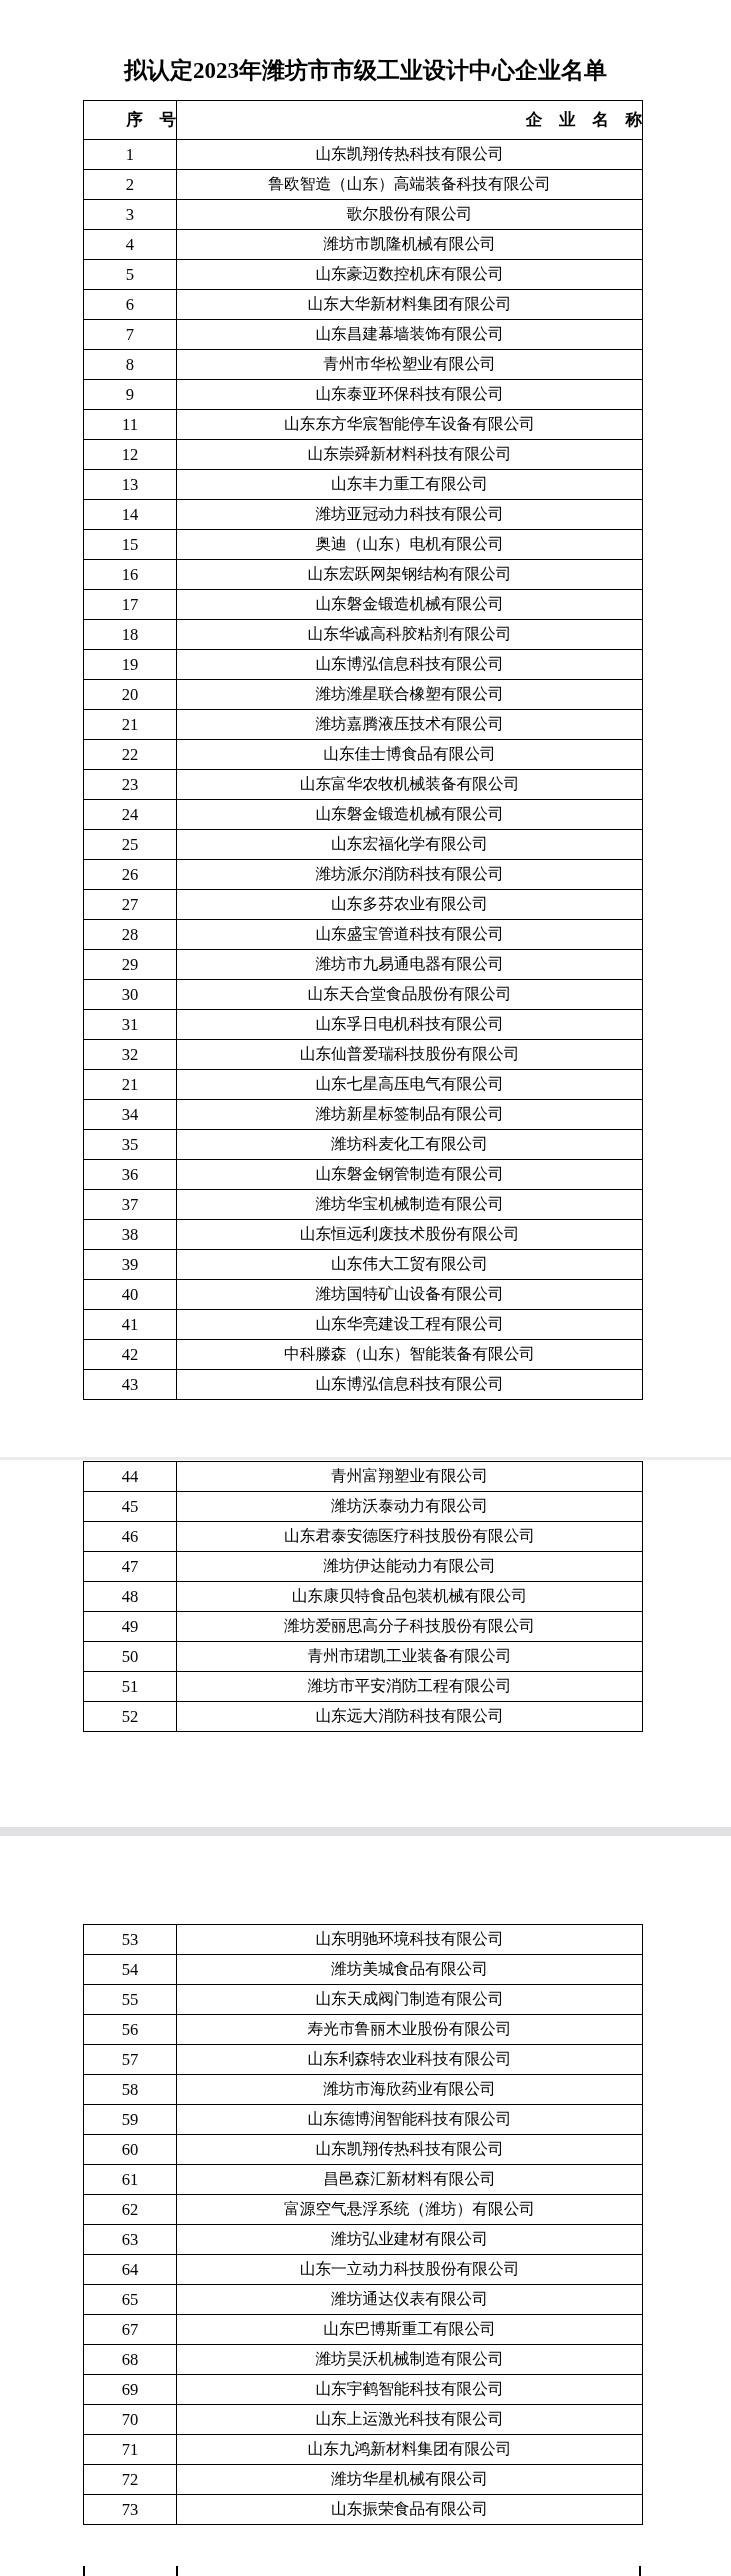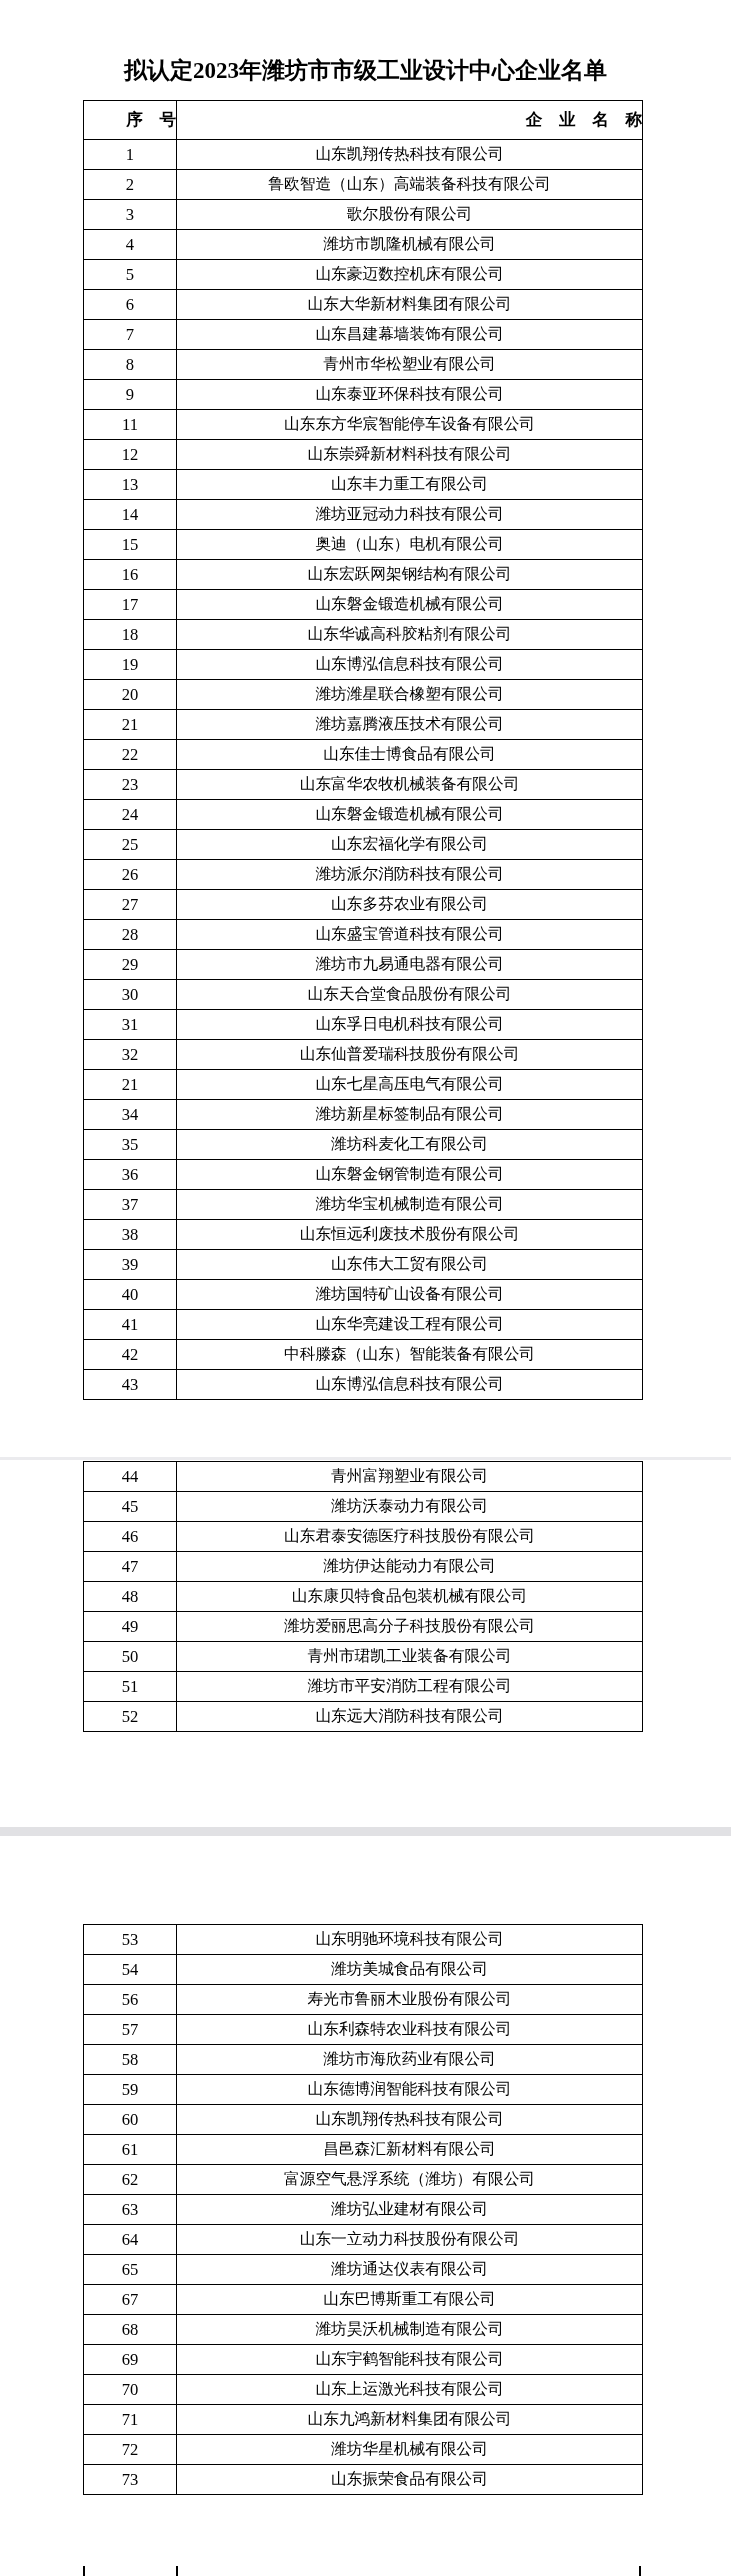--- a/index.html
+++ b/index.html
@@ -292,20 +292,24 @@
     <tbody>
         <tr>
           <td class="col-idx">53</td>
           <td class="col-name">山东明驰环境科技有限公司</td>
         </tr>
         <tr>
           <td class="col-idx">54</td>
           <td class="col-name">潍坊美城食品有限公司</td>
         </tr>
         <tr>
+          <td class="col-idx">55</td>
+          <td class="col-name">山东天成阀门制造有限公司</td>
+        </tr>
+        <tr>
           <td class="col-idx">56</td>
           <td class="col-name">寿光市鲁丽木业股份有限公司</td>
         </tr>
         <tr>
           <td class="col-idx">57</td>
           <td class="col-name">山东利森特农业科技有限公司</td>
         </tr>
         <tr>
           <td class="col-idx">58</td>
           <td class="col-name">潍坊市海欣药业有限公司</td>

